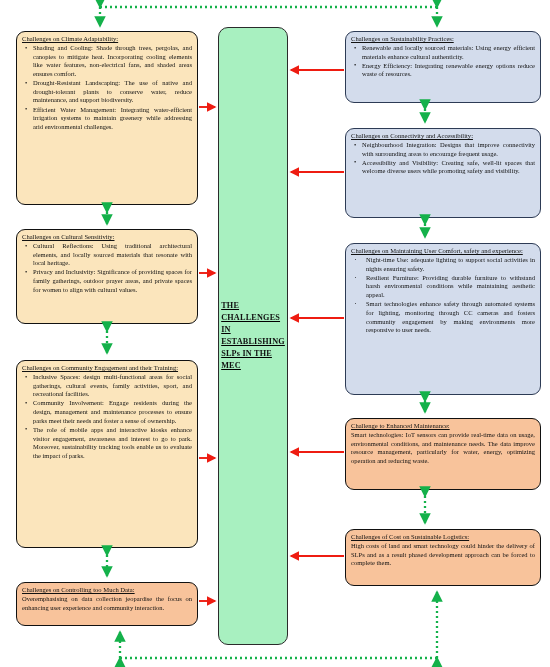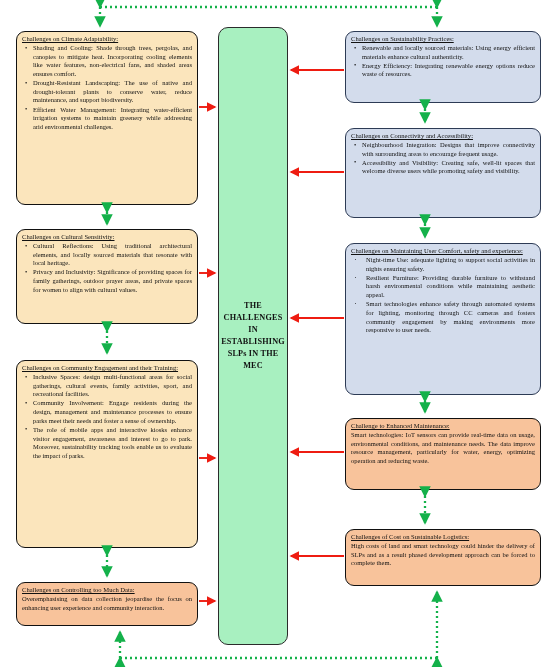--- a/index.html
+++ b/index.html
@@ -17,21 +17,21 @@
     border:1.1px solid #1a1a1a;
     border-radius:9px;
     padding:3px 5px 3px 5px;
     z-index:3;
   }
   .box.cream{background:#fbe5bc;border-color:#111111;}
   .box.blue{background:#d3dcec;border-color:#2d3b55;}
   .box.peach{background:#f8c39b;border-color:#111111;}
   .box.center{
     background:#a8f0c0;border:1.4px solid #2b2b2b;border-radius:10px;
-    display:flex;align-items:center;justify-content:center;text-align:center;
+    display:flex;align-items:center;justify-content:center;text-align:left;text-decoration:underline;
   }
   .box.center .ctitle{
     font-weight:bold;font-size:8.2px;letter-spacing:.2px;line-height:1.45;
     color:#111;
   }
   .hdr{
     text-decoration:underline;
     font-size:6.6px;line-height:1.3;
     color:#111;margin:0 0 0.5px 0;
     font-weight:normal;

